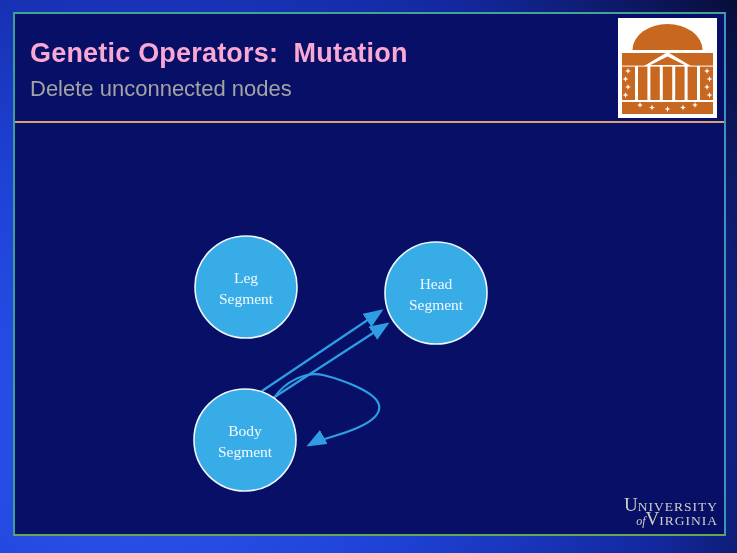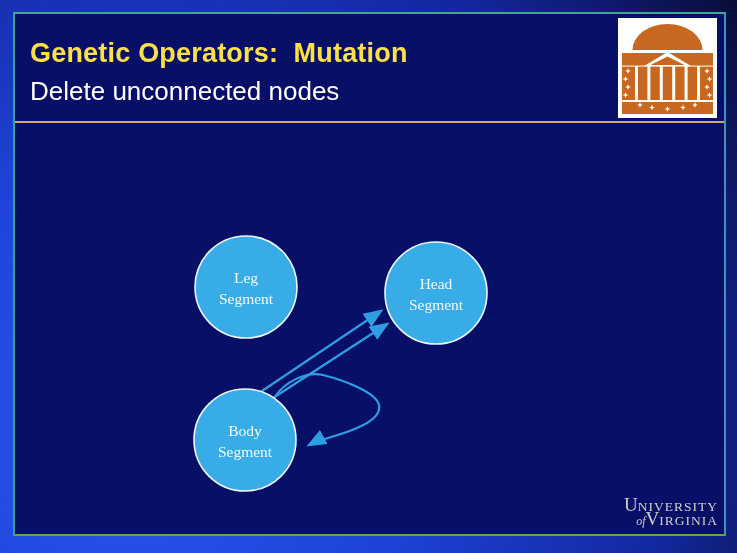--- a/index.html
+++ b/index.html
@@ -28,30 +28,30 @@
     position: absolute;
     left: 0; top: 0; right: 0;
     height: 107px;
     border-bottom: 2px solid #d9a272;
   }
   .title {
     position: absolute;
     left: 15px; top: 24px;
     font-size: 27px;
     font-weight: bold;
-    color: #fde047;
+    color: #f9a8d4;
     white-space: pre;
     letter-spacing: 0.2px;
   }
   .subtitle {
     position: absolute;
     left: 15px; top: 62px;
-    font-size: 26px;
+    font-size: 22px;
     font-weight: normal;
-    color: #ffffff;
+    color: #a3a3a3;
     white-space: pre;
   }
   .logo-box {
     position: absolute;
     right: 7px; top: 4px;
     width: 99px; height: 100px;
     background: #ffffff;
   }
   .logo-box svg { display: block; }
   .diagram-svg {

